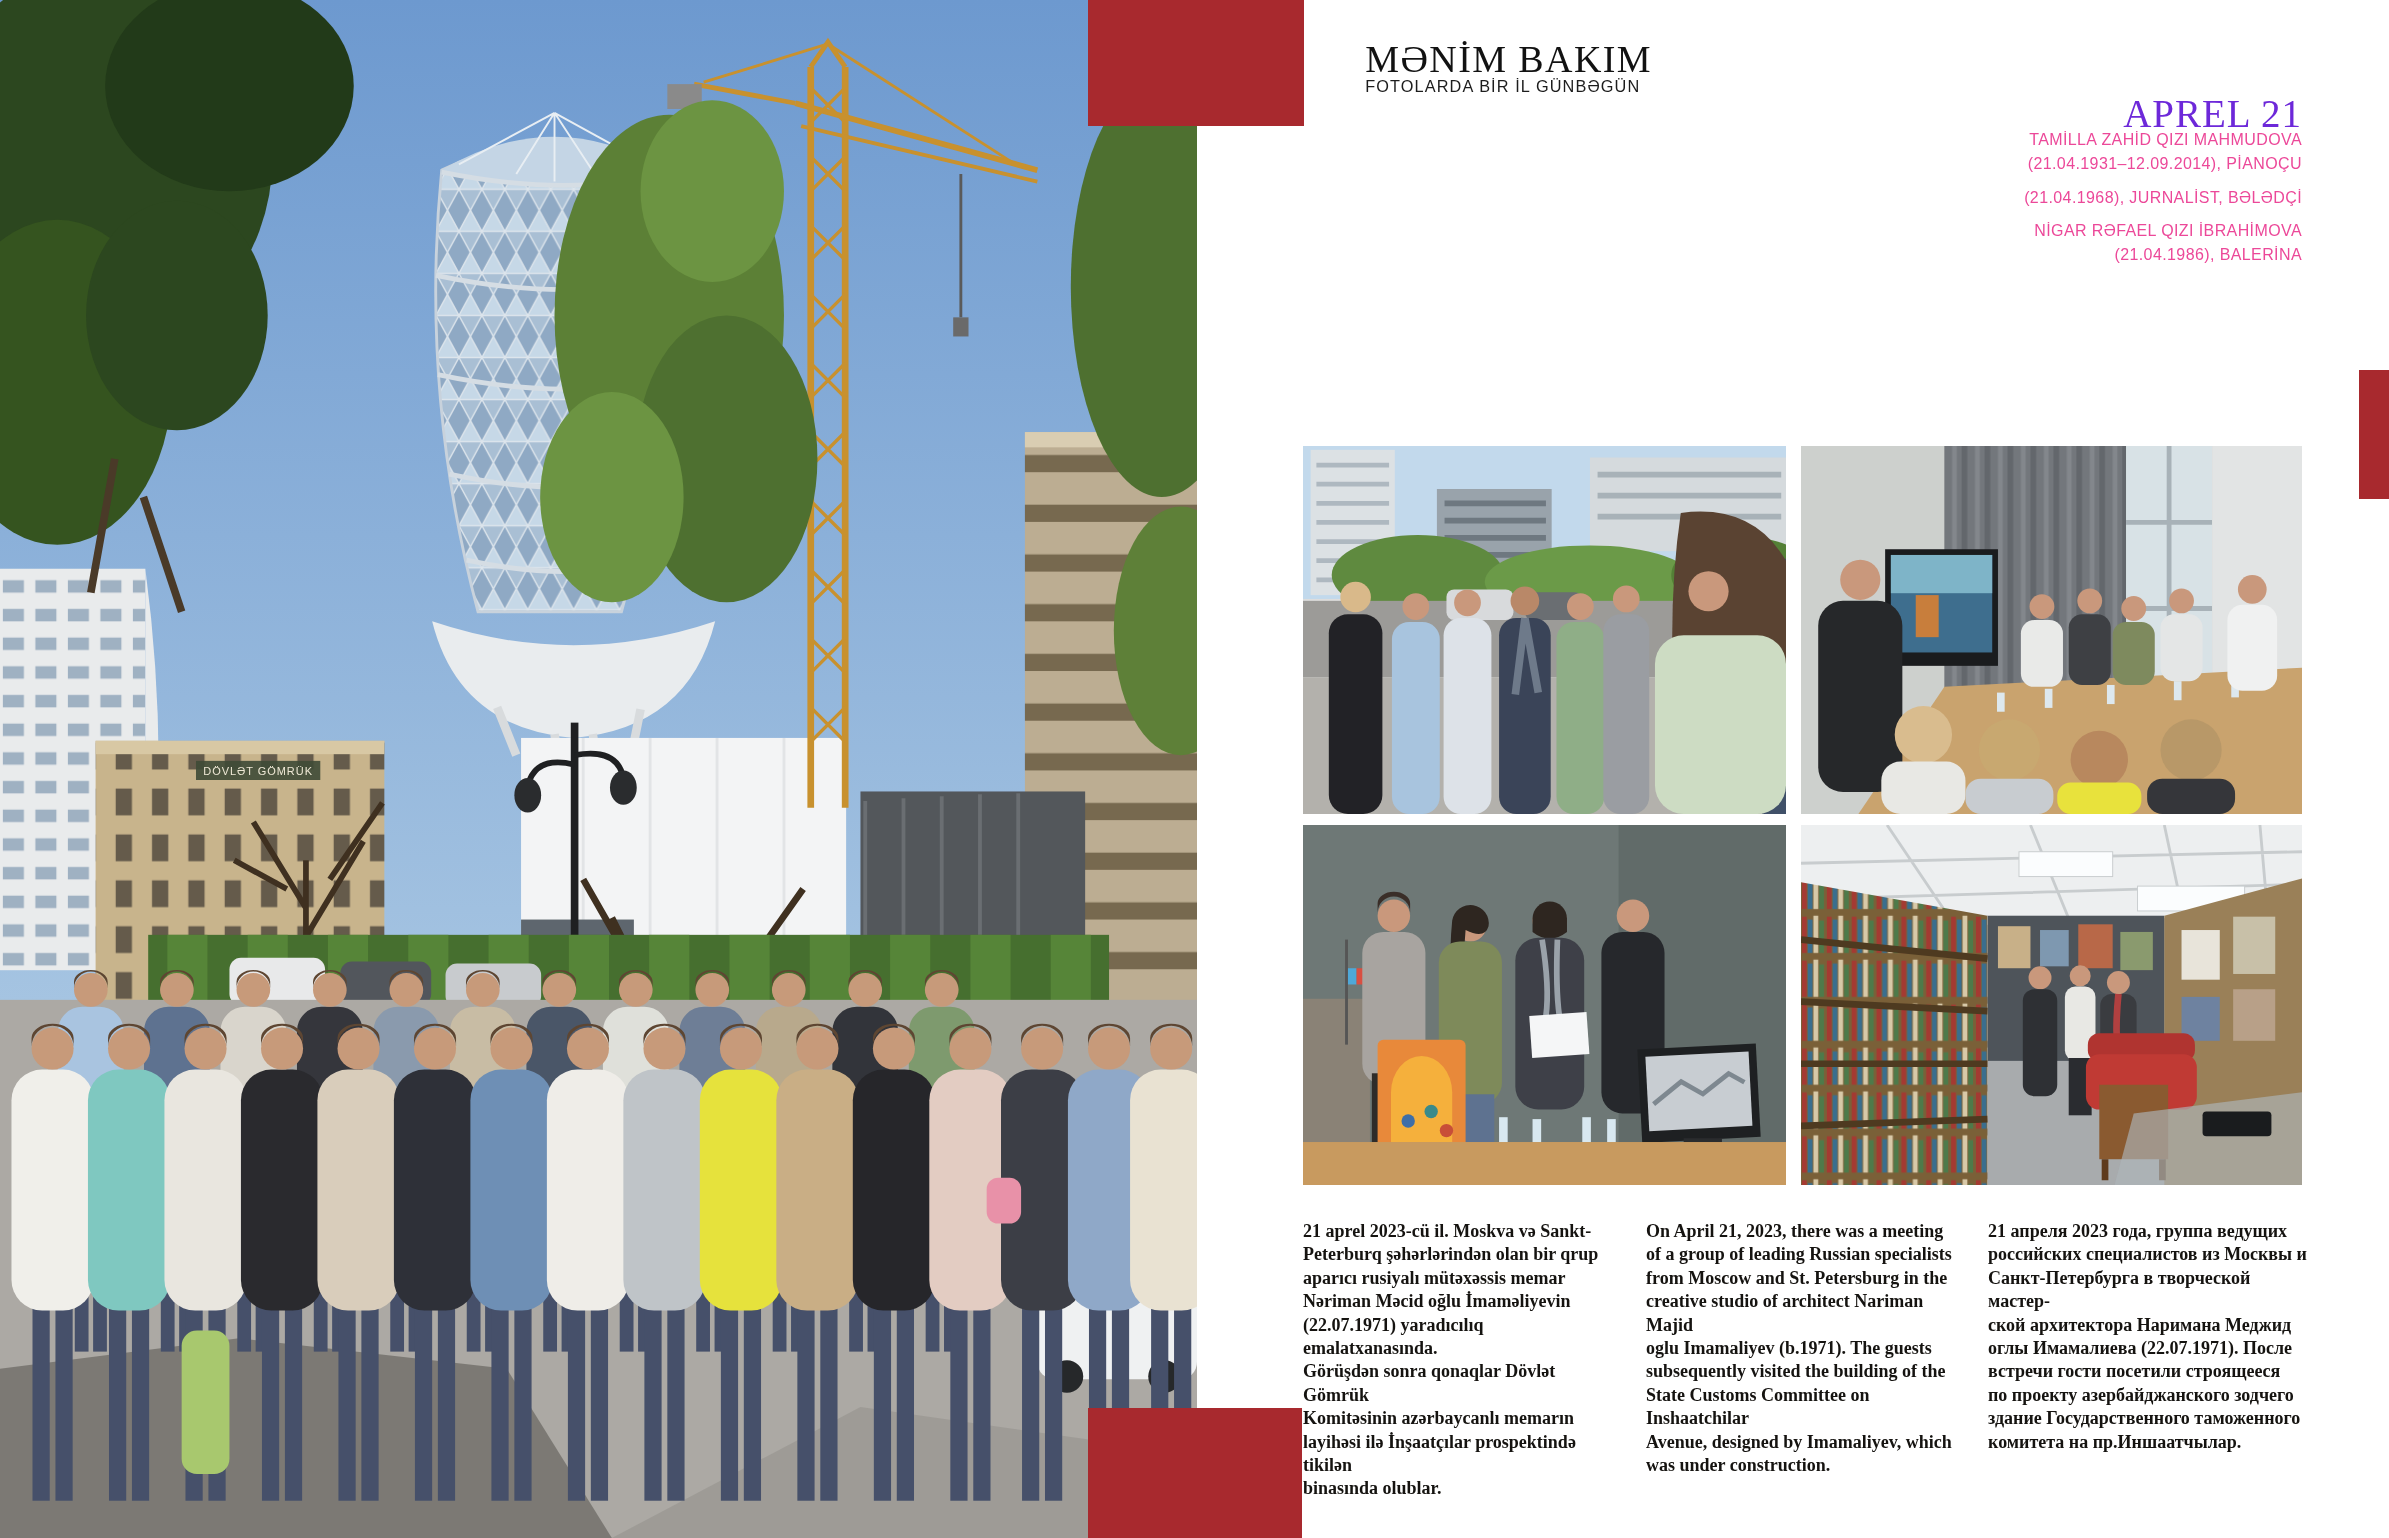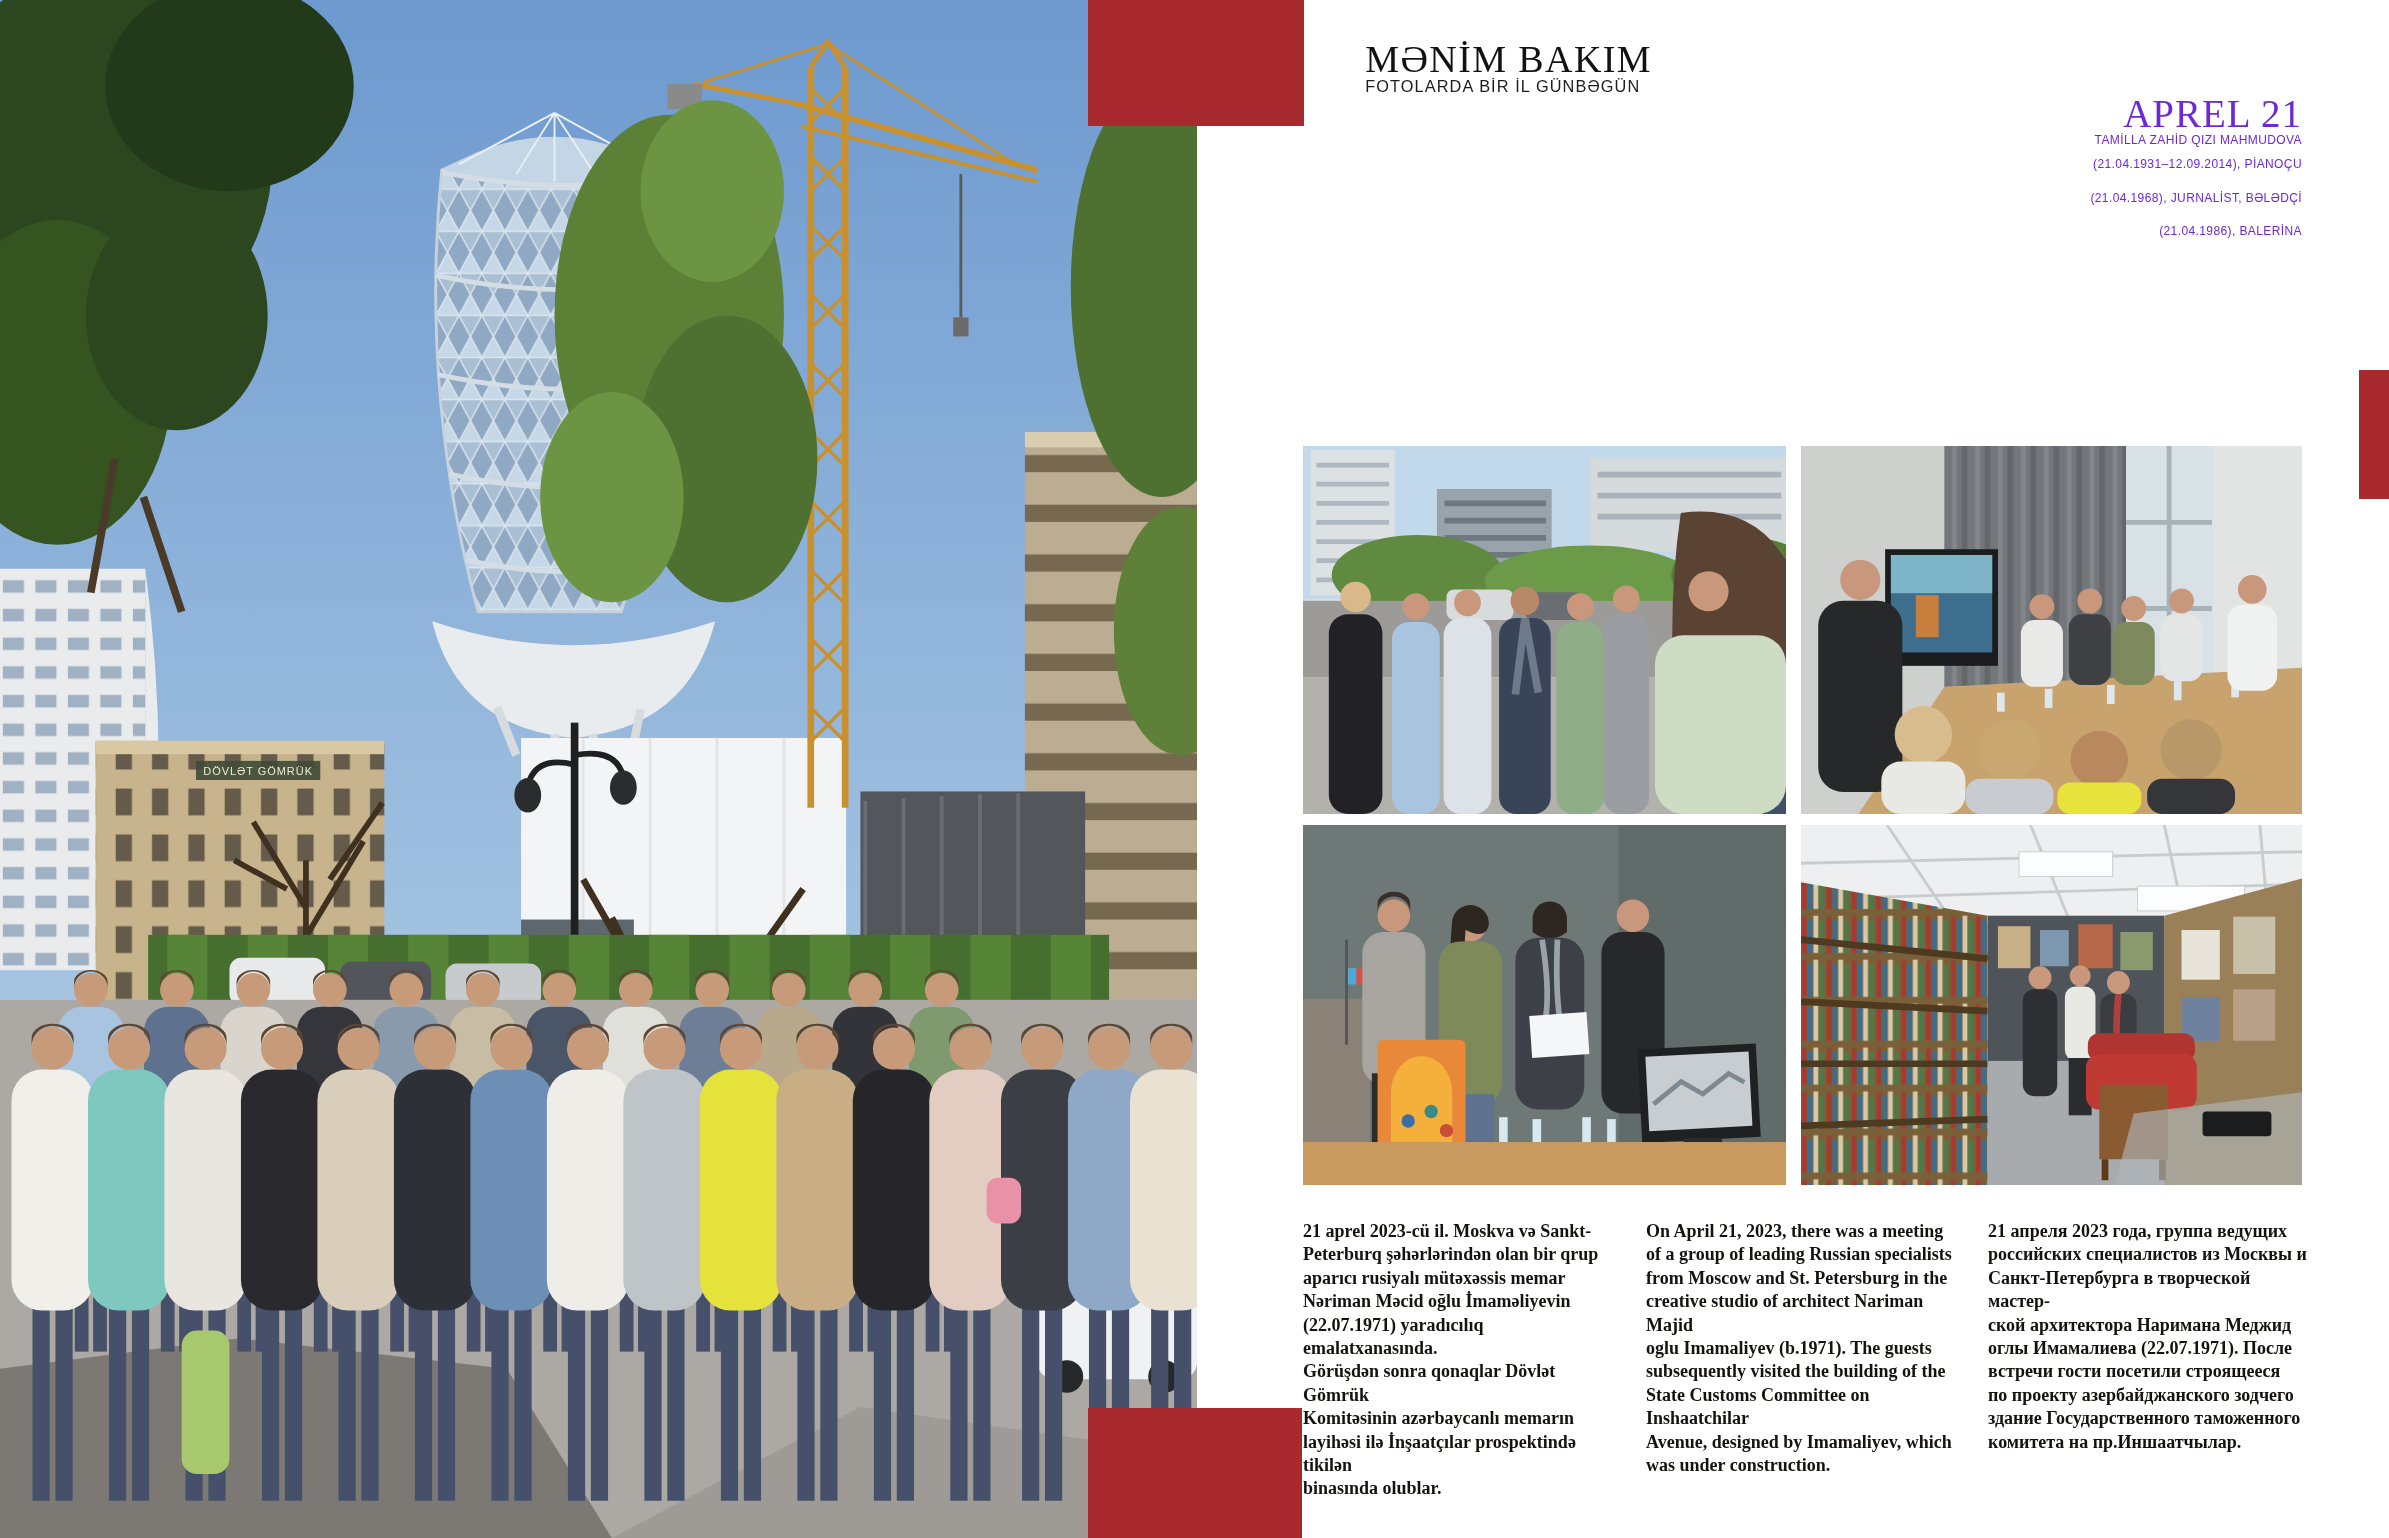--- a/index.html
+++ b/index.html
@@ -16,21 +16,21 @@
 
   .header{left:1350px;top:40px;width:952px;display:flex;align-items:baseline;}
   .title{font-family:"Liberation Serif",serif;font-size:38px;line-height:1;
          letter-spacing:1.4px;color:#121212;white-space:nowrap;}
   .subtitle{font-family:"Liberation Sans",sans-serif;font-size:16.3px;line-height:1;
             letter-spacing:1.1px;color:#1d1d1d;margin-left:15.3px;white-space:nowrap;}
   .date{margin-left:auto;font-family:"Liberation Serif",serif;font-size:39px;line-height:1;
         letter-spacing:1px;color:#6d28d9;white-space:nowrap;}
 
   .names{left:1434px;top:128px;width:868px;text-align:right;
-         font-size:12px;line-height:24px;letter-spacing:0.4px;color:#6d28d9;}
+         font-size:16px;line-height:24px;letter-spacing:0.4px;color:#ec4899;}
   .name-group{margin-bottom:9.6px;}
 
   .ph{overflow:hidden;background:#ddd;}
   .ph1{left:1303px;top:446px;width:483px;height:368px;}
   .ph2{left:1801px;top:446px;width:501px;height:368px;}
   .ph3{left:1303px;top:825px;width:483px;height:360px;}
   .ph4{left:1801px;top:825px;width:501px;height:360px;}
 
   .caption{top:1220px;width:319px;font-family:"Liberation Serif",serif;
            font-size:18px;line-height:23.4px;color:#151310;white-space:pre-line;font-weight:bold;}
@@ -221,20 +221,21 @@
 
 <div class="abs names">
   <div class="name-group">
     <div>TAMİLLA ZAHİD QIZI MAHMUDOVA</div>
     <div>(21.04.1931–12.09.2014), PİANOÇU</div>
   </div>
   <div class="name-group">
     <div>(21.04.1968), JURNALİST, BƏLƏDÇİ</div>
   </div>
   <div class="name-group">
+    <div>NİGAR RƏFAEL QIZI İBRAHİMOVA</div>
     <div>(21.04.1986), BALERİNA</div>
   </div>
 </div>
 
 <div class="abs ph ph1">
 <svg width="483" height="368" viewBox="0 0 505 385" preserveAspectRatio="none">
   <rect width="505" height="160" fill="#C2D9EC"></rect>
   <rect x="8" y="4" width="88" height="152" fill="#DCE1E4"></rect>
   <path d="M14,20 H90 M14,40 H90 M14,60 H90 M14,80 H90 M14,100 H90 M14,120 H90 M14,140 H90" stroke="#AEB8C0" stroke-width="5"></path>
   <rect x="140" y="45" width="120" height="88" fill="#99A3AB"></rect>

